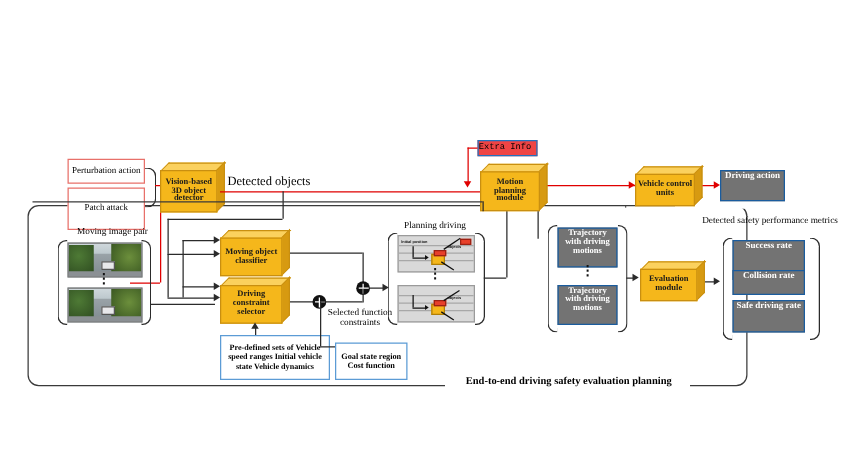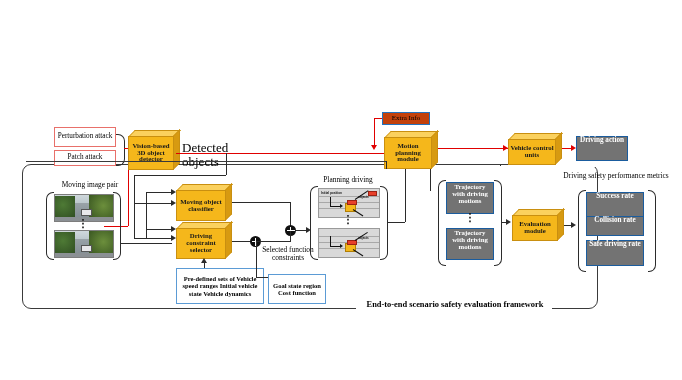--- a/index.html
+++ b/index.html
@@ -31,23 +31,23 @@
       line-height:1.04;font-weight:700;padding:0 1px;}
 
   
   .redbox{position:absolute;box-sizing:border-box;background:#fff;
       border:1.4px solid #E8706A;text-align:center;
       display:flex;align-items:center;justify-content:center;line-height:1.05;}
   .cyanbox{position:absolute;box-sizing:border-box;background:#fff;
       border:1.3px solid #5B9BD5;text-align:center;
       display:flex;align-items:center;justify-content:center;
       line-height:1.12;font-weight:700;}
-  .bluethin{position:absolute;box-sizing:border-box;background:#c2410c;
+  .bluethin{position:absolute;box-sizing:border-box;background:#ef4444;
       border:1px solid #2272BE;text-align:center;
-      display:flex;align-items:center;justify-content:center;line-height:1.05;}
+      display:flex;align-items:center;line-height:1.05;font-family:Liberation Mono, monospace;}
 
   
   .lbl{position:absolute;line-height:1.08;text-align:center;color:#000;}
 
   
   .hline{position:absolute;height:0;border-top:1.1px solid #2b2b2b;}
   .vline{position:absolute;width:0;border-left:1.1px solid #2b2b2b;}
   .hline.red{border-top-color:#E00000;}
   .vline.red{border-left-color:#E00000;}
   .hline.thick{border-top-width:1.5px;}
@@ -109,28 +109,28 @@
          letter-spacing:0;line-height:0.62;}
 </style>
 </head>
 <body>
 
 <div id="canvas">
 
   <div id="frame" class="abs" style="left:22px;top:164px;width:576px;height:145px;"></div>
 
   <div class="abs" style="left:356px;top:300px;width:196px;height:13px;background:#fff;"></div>
-  <div class="lbl" style="left:356px;top:300px;width:198px;font-size:8.4px;font-weight:700;">End-to-end scenario safety evaluation framework</div>
+  <div class="lbl" style="left:356px;top:300px;width:198px;font-size:8.4px;font-weight:700;">End-to-end driving safety evaluation planning</div>
 
   <div class="abs" style="left:540px;top:162px;width:60px;height:5px;background:#fff;"></div>
 
   <div class="redbox" style="left:54px;top:127px;width:62px;height:20px;font-size:7.2px;">
-    <span>Perturbation attack</span>
-  </div>
-  <div class="redbox" style="left:54px;top:150px;width:62px;height:16px;font-size:7.2px;">
+    <span>Perturbation action</span>
+  </div>
+  <div class="redbox" style="left:54px;top:150px;width:62px;height:34px;font-size:7.2px;">
     <span>Patch attack</span>
   </div>
 
   <div class="brk r" style="left:116px;top:134px;width:8px;height:30px;"></div>
 
   <div class="hline red" style="left:124px;top:148px;width:8px;"></div>
   <div class="ar r red" style="left:131px;top:145px;"></div>
 
   <div class="vline red" style="left:128px;top:148px;height:78px;"></div>
   <div class="hline red" style="left:104px;top:226px;width:24px;border-top-color:#E00000;"></div>
@@ -161,21 +161,21 @@
   </div>
 
   <div class="hline" style="left:120px;top:243px;width:52px;"></div>
 
   <div class="block3d" style="left:128px;top:130px;width:52px;height:40px;">
     <div class="top"></div>
     <div class="side"></div>
     <div class="face" style="font-size:6.8px;">Vision-based 3D object detector</div>
   </div>
 
-  <div class="lbl" style="left:182px;top:141px;width:86px;font-size:13px;text-align:left;">Detected objects</div>
+  <div class="lbl" style="left:182px;top:141px;width:86px;font-size:10px;text-align:left;">Detected objects</div>
   <div class="hline red thick" style="left:176px;top:153px;width:208px;"></div>
   <div class="hline red thick" style="left:434px;top:148px;width:96px;"></div>
 
   <div class="vline" style="left:226px;top:153px;height:22px;"></div>
   <div class="hline" style="left:134px;top:175px;width:92px;"></div>
   <div class="vline" style="left:134px;top:175px;height:28px;"></div>
   <div class="hline" style="left:134px;top:203px;width:38px;"></div>
   <div class="ar r" style="left:171px;top:200px;"></div>
   <div class="vline" style="left:134px;top:203px;height:35px;"></div>
   <div class="hline" style="left:134px;top:238px;width:38px;"></div>
@@ -321,21 +321,21 @@
 
   <div class="block3d" style="left:512px;top:209px;width:52px;height:32px;">
     <div class="top"></div>
     <div class="side"></div>
     <div class="face" style="font-size:6.8px;">Evaluation module</div>
   </div>
 
   <div class="hline" style="left:564px;top:225px;width:10px;"></div>
   <div class="ar r" style="left:571px;top:222px;"></div>
 
-  <div class="lbl" style="left:556px;top:172px;width:120px;font-size:7.4px;">Driving safety performance metrics</div>
+  <div class="lbl" style="left:556px;top:172px;width:120px;font-size:7.4px;">Detected safety performance metrics</div>
 
   <div class="brk l" style="left:578px;top:190px;width:7px;height:80px;"></div>
   <div class="brk r" style="left:648px;top:190px;width:7px;height:80px;"></div>
 
   <div class="blueblk" style="left:586px;top:192px;width:58px;height:32px;font-size:7.2px;">
     <span>Success rate</span>
   </div>
   <div class="blueblk" style="left:586px;top:216px;width:58px;height:20px;font-size:7.2px;">
     <span>Collision rate</span>
   </div>

